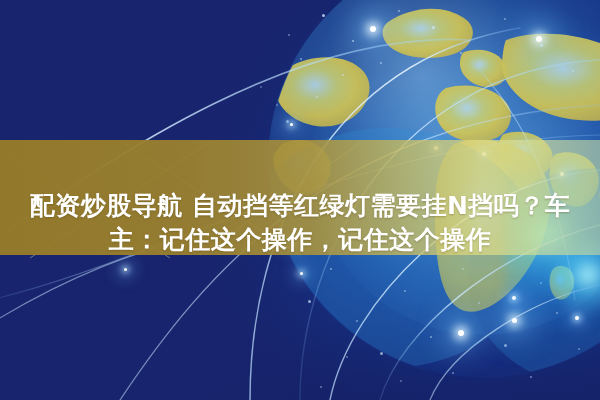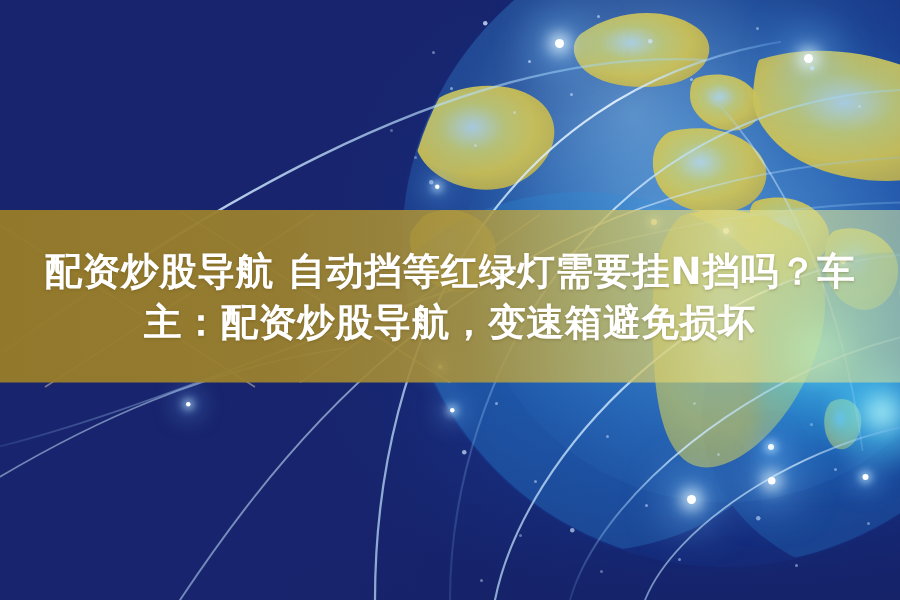--- a/index.html
+++ b/index.html
@@ -130,21 +130,21 @@
   }
 
   .title-block {
     position: absolute;
     left: 0;
     top: 140px;
     width: 600px;
     height: 115px;
     display: flex;
     flex-direction: column;
-    justify-content: center;
+    justify-content: flex-end;
     align-items: center;
     gap: 4px;
   }
   .title-line {
     color: #ffffff;
     font-weight: bold;
     font-size: 25px;
     line-height: 30px;
     letter-spacing: 0.5px;
     white-space: nowrap;
@@ -296,16 +296,16 @@
     <span class="node big" style="left:458px;top:330px;width:6px;height:6px"></span>
     <span class="node big" style="left:512px;top:318px;width:5px;height:5px"></span>
     <span class="node" style="left:292px;top:243px;width:3px;height:3px"></span>
     <span class="node" style="left:124px;top:268px;width:3px;height:3px"></span>
   </div>
 
   <div class="gold-band"></div>
 
   <div class="title-block">
     <div class="title-line l1">配资炒股导航 自动挡等红绿灯需要挂N挡吗？车</div>
-    <div class="title-line l2">主：配资炒股导航，变速箱避免损坏</div>
+    <div class="title-line l2">主：记住这个操作，记住这个操作</div>
   </div>
 
 </div>
 
 </body></html>

